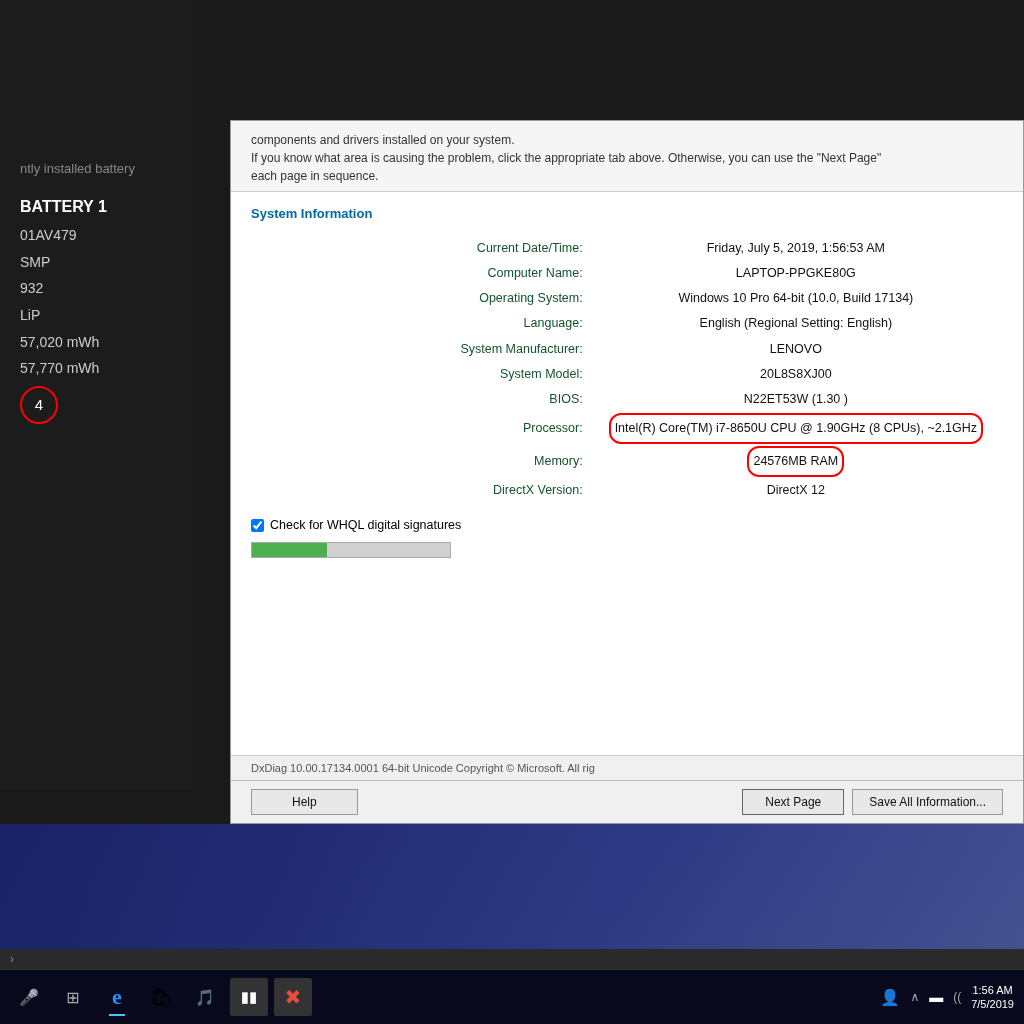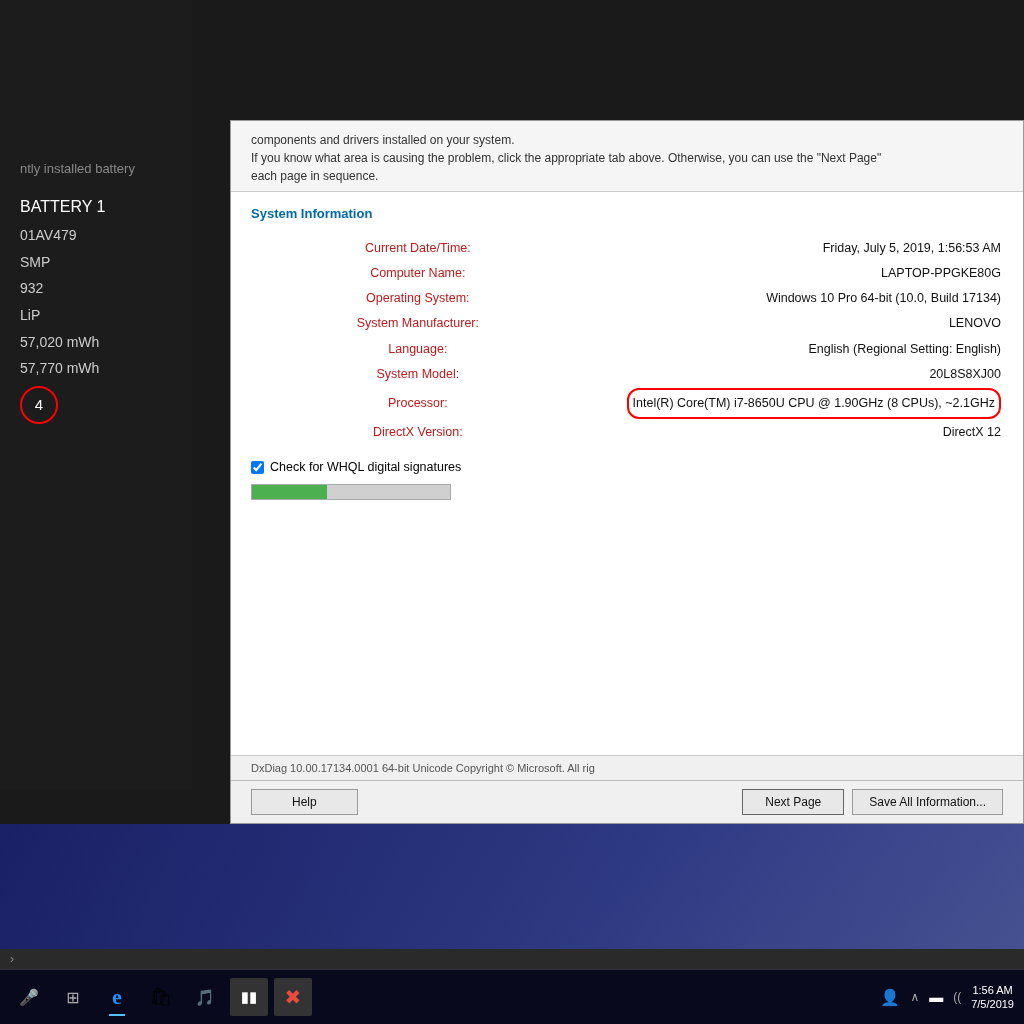--- a/index.html
+++ b/index.html
@@ -32,21 +32,21 @@
     }
 
     .sidebar-partial-text {
       color: #888;
       font-size: 13px;
       margin-bottom: 20px;
       line-height: 1.4;
     }
 
     .battery-label {
-      font-weight: normal;
+      font-weight: bold;
       font-size: 16px;
       color: #fff;
       margin-bottom: 6px;
     }
 
     .battery-info {
       font-size: 14px;
       color: #ccc;
       line-height: 1.9;
     }
@@ -102,28 +102,28 @@
     }
 
     .info-table {
       width: 100%;
       font-size: 12.5px;
       color: #222;
       line-height: 1.85;
     }
 
     .info-table tr td:first-child {
+      text-align: right;
+      padding-right: 6px;
+      color: #14532d;
+      width: 45%;
+    }
+
+    .info-table tr td:last-child {
       text-align: center;
-      padding-right: 6px;
-      color: #b91c1c;
-      width: 45%;
-    }
-
-    .info-table tr td:last-child {
-      text-align: right;
       color: #111;
     }
 
     .highlight-red {
       border: 2px solid red;
       border-radius: 12px;
       padding: 2px 4px;
       display: inline-block;
     }
 
@@ -305,35 +305,45 @@
         </tr>
         <tr>
           <td>Computer Name:</td>
           <td>LAPTOP-PPGKE80G</td>
         </tr>
         <tr>
           <td>Operating System:</td>
           <td>Windows 10 Pro 64-bit (10.0, Build 17134)</td>
         </tr>
         <tr>
+          <td>Language:</td>
+          <td>English (Regional Setting: English)</td>
+        </tr>
+        <tr>
           <td>System Manufacturer:</td>
           <td>LENOVO</td>
         </tr>
         <tr>
-          <td>Language:</td>
-          <td>English (Regional Setting: English)</td>
-        </tr>
-        <tr>
           <td>System Model:</td>
           <td>20L8S8XJ00</td>
+        </tr>
+        <tr>
+          <td>BIOS:</td>
+          <td>N22ET53W (1.30 )</td>
         </tr>
         <tr>
           <td>Processor:</td>
           <td>
             <span class="highlight-red">Intel(R) Core(TM) i7-8650U CPU @ 1.90GHz (8 CPUs), ~2.1GHz</span>
+          </td>
+        </tr>
+        <tr>
+          <td>Memory:</td>
+          <td>
+            <span class="highlight-red">24576MB RAM</span>
           </td>
         </tr>
         <tr>
           <td>DirectX Version:</td>
           <td>DirectX 12</td>
         </tr>
       </tbody>
         </table>
 
       <div class="checkbox-row">

